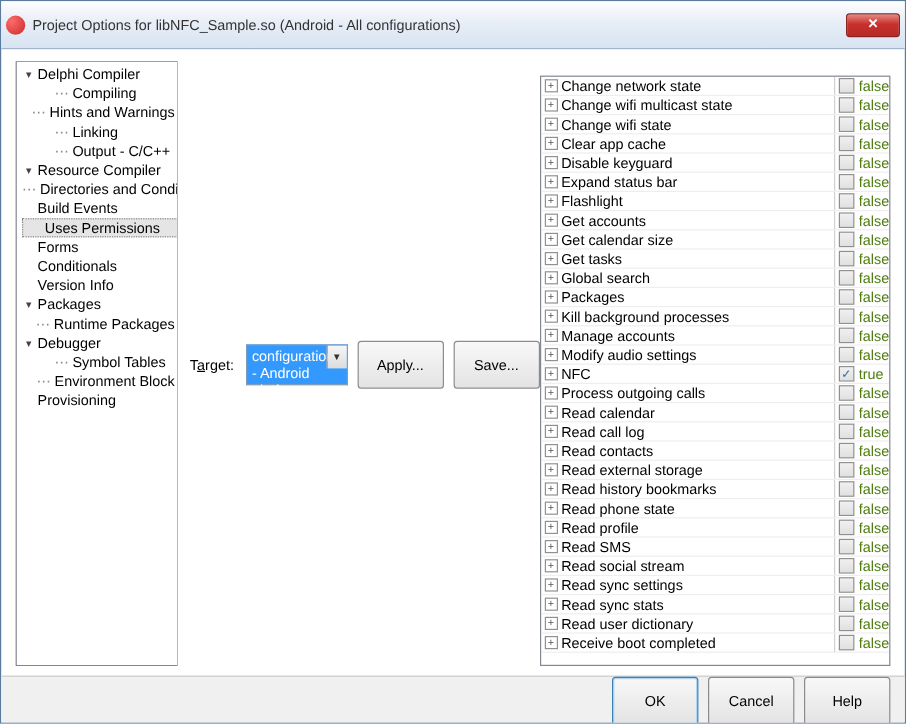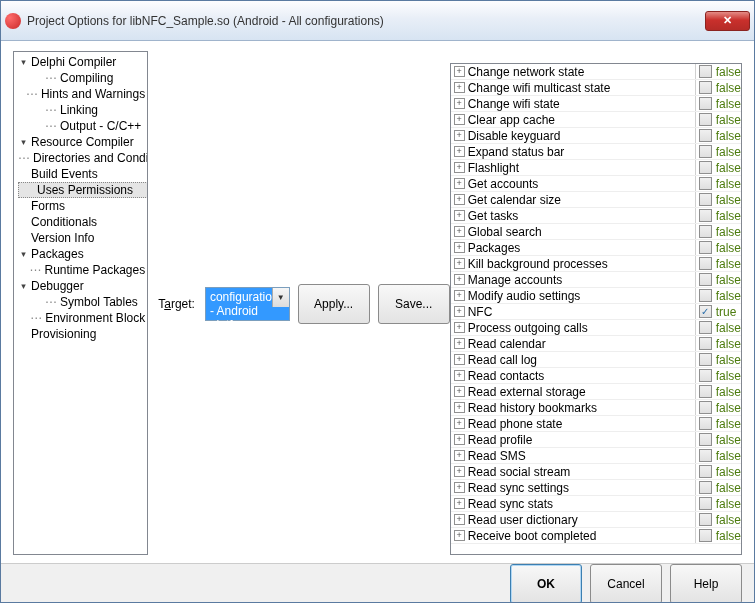--- a/index.html
+++ b/index.html
@@ -19,21 +19,21 @@
 .tree-item.selected span.lbl { background: #e5e5e5; border: 1px dotted #888; padding: 0 18px; }
 .tree-item span.lbl { padding: 0 2px; }
 
 .right { flex: 1; display: flex; flex-direction: row; margin-top: 12px; }
 .toprow { display: flex; align-items: center; gap: 8px; margin-bottom: 10px; }
 .target-label { margin-right: 2px; }
 .target-label .ul { text-decoration: underline; }
 .combo { flex: 1; height: 34px; border: 1px solid #7b9ebd; background: #3399ff; color: #fff; display: flex; align-items: center; padding: 0 4px; position: relative; }
 .combo .arrow { position: absolute; right: 0; top: 0; width: 17px; height: 19px; background: linear-gradient(#f6f6f6,#dcdcdc); border-left: 1px solid #aaa; color: #333; text-align: center; line-height: 19px; font-size: 8px; }
 .btn { height: 40px; padding: 0 14px; background: linear-gradient(#f8f8f8,#e3e3e3); border: 1px solid #8b8b8b; border-radius: 3px; cursor: default; min-width: 72px; }
-.btn.default { border: 1px solid #3c7fb1; box-shadow: 0 0 0 1px #b0d7f4 inset; font-weight: bold; }
+.btn.default { border: 1px solid #3c7fb1; box-shadow: 0 0 0 1px #b0d7f4 inset; }
 
 .gridwrap { flex: 1; border: 1px solid #828790; position: relative; display: flex; }
 .grid { flex: 1; overflow-y: scroll; overflow-x: hidden; }
 .row { display: flex; height: 16px; border-bottom: 1px solid #eee; }
 .cell-l { width: 245px; display: flex; align-items: center; border-right: 1px solid #d0d0d0; }
 .cell-l .plus { width: 11px; height: 11px; border: 1px solid #919191; color: #555; font-size: 9px; line-height: 8px; text-align: center; margin: 0 3px; background: #fff; }
 .cell-r { flex: 1; display: flex; align-items: center; padding-left: 3px; }
 .cb { width: 13px; height: 13px; border: 1px solid #8f8f8f; background: linear-gradient(#f0f0f0,#e0e0e0); margin-right: 4px; display: flex; align-items: center; justify-content: center; font-size: 10px; color: #2b6fab; }
 .val { color: #4d7c0f; }
 

